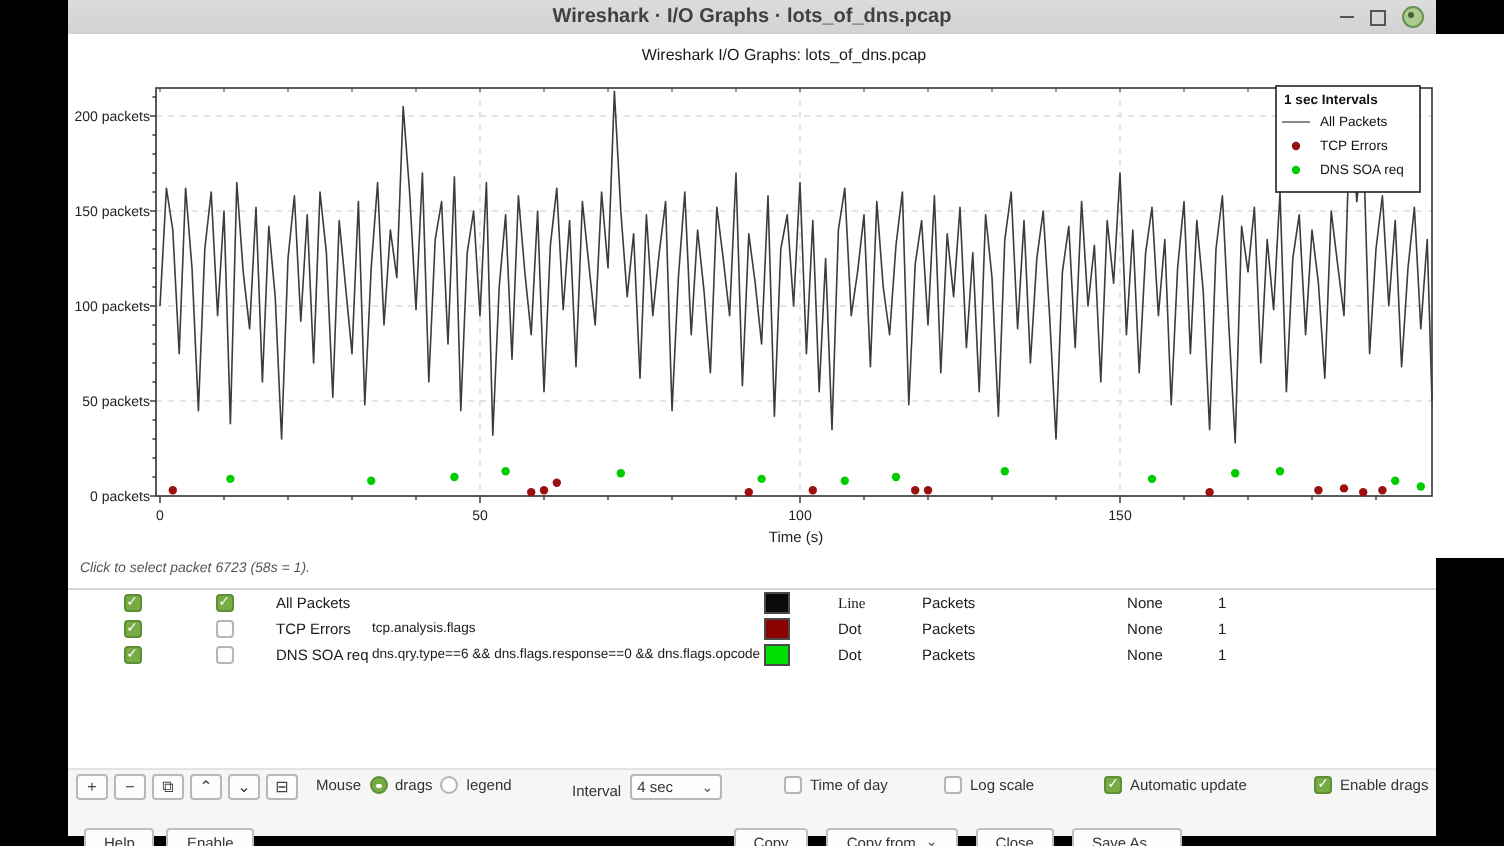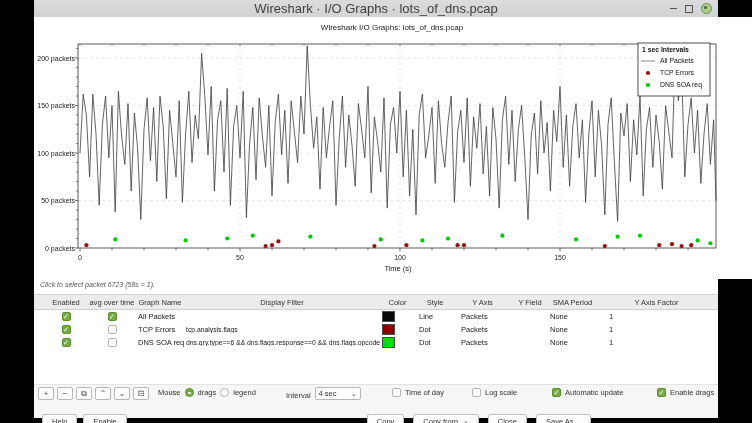--- a/index.html
+++ b/index.html
@@ -1,41 +1,41 @@
 <!DOCTYPE html>
 <html><head>
 <meta charset="utf-8">
 <style>
   html,body{margin:0;padding:0;background:#000;width:752px;height:423px;overflow:hidden;
     font-family:"Liberation Sans",sans-serif;-webkit-font-smoothing:antialiased;}
   .window{position:absolute;left:34px;top:0;width:684px;height:417px;background:#ffffff;}
   
   .titlebar{position:absolute;left:0;top:0;width:684px;height:17px;background:linear-gradient(#dcdcdc,#d2d2d2);
     border-bottom:1px solid #bdbdbd;display:flex;align-items:center;justify-content:center;}
-  .titlebar .title{font-size:13px;font-weight:normal;color:#404040;}
+  .titlebar .title{font-size:10px;font-weight:bold;color:#404040;}
   .win-controls{position:absolute;right:6px;top:0;height:17px;display:flex;align-items:center;gap:8px;}
   .min-icon{width:7px;height:1.5px;background:#555;}
   .max-icon{width:6px;height:6px;border:1.2px solid #555;}
   .close-icon{width:9px;height:9px;border-radius:50%;background:#aecb8f;border:1.5px solid #679150;position:relative;}
   .close-icon:after{content:"";position:absolute;left:2.2px;top:2.2px;width:3px;height:3px;border-radius:50%;background:#41652e;}
   
   .chart-panel{position:absolute;left:0;top:17px;width:740px;height:262px;background:#fff;}
   svg text{font-family:"Liberation Sans","DejaVu Sans",sans-serif;}
   
   .statusline{position:absolute;left:6px;top:281px;font-size:7px;font-style:italic;color:#555;}
   
   .graph-table{position:absolute;left:0;top:294px;width:684px;height:90px;background:#fff;
     border-top:1px solid #d4d4d4;border-bottom:1px solid #e0e0e0;font-size:7.5px;color:#1a1a1a;}
   .trow{display:grid;grid-template-columns:10px 44px 48px 48px 196px 35px 40px 55px 40px 45px 1fr;
     align-items:center;height:13px;}
   .thead{height:14px;background:#ececec;border-bottom:1px solid #d0d0d0;color:#333;}
   .thead .tcell{text-align:center;font-size:7.5px;}
   .tcell{overflow:hidden;white-space:nowrap;}
   .c-left{text-align:left;padding-left:2px;}
-  .c-center{}
+  .c-center{text-align:center;}
   .filter-cell{font-size:6.8px;}
   .cbx{width:9px;height:9px;border-radius:2px;margin:0 auto;box-sizing:border-box;
     display:flex;align-items:center;justify-content:center;}
   .cbx.on{background:#77ab44;border:1px solid #5d8f33;color:#fff;font-size:7px;line-height:7px;}
   .cbx.off{background:#fdfdfd;border:1px solid #b5b5b5;}
   .swatch{width:11px;height:9px;border:1px solid #4a4a4a;margin-left:2px;}
   
   .bottom-strip{position:absolute;left:0;top:384px;width:684px;height:33px;background:#f6f6f6;border-top:1px solid #e3e3e3;}
   .toolbar{position:absolute;left:0;top:2px;width:684px;height:15px;font-size:7.5px;color:#333;}
   .tb-buttons{position:absolute;left:4px;top:0;display:flex;gap:3px;}
@@ -213,48 +213,35 @@
           <text x="626" y="58" font-size="6.8" fill="#111">TCP Errors</text>
           <circle cx="614" cy="68" r="2.1" fill="#00cc00"></circle>
           <text x="626" y="70" font-size="6.8" fill="#111">DNS SOA req</text>
         </g>
       </svg>
   </div>
 
   <div class="statusline">Click to select packet 6723 (58s = 1).</div>
 
   <div class="graph-table">
-    <div class="trow thead" id="table-head">
-        <div></div>
-        <div class="tcell">Enabled</div>
-        <div class="tcell">avg over time</div>
-        <div class="tcell">Graph Name</div>
-        <div class="tcell">Display Filter</div>
-        <div class="tcell">Color</div>
-        <div class="tcell">Style</div>
-        <div class="tcell">Y Axis</div>
-        <div class="tcell">Y Field</div>
-        <div class="tcell">SMA Period</div>
-        <div class="tcell">Y Axis Factor</div>
-      </div>
     <div id="table-body">
         <div class="trow">
           <div class="tcell "></div>
           <div class="tcell c-center">
             <span class="cbx on">✓</span>
           </div>
           <div class="tcell c-center">
             <span class="cbx on">✓</span>
           </div>
           <div class="tcell c-left">All Packets</div>
           <div class="tcell c-left filter-cell"></div>
           <div class="tcell " style="display: flex;">
             <span class="swatch" style="background: rgb(10, 10, 10);"></span>
           </div>
-          <div class="tcell c-left" style="padding-left: 4px;">Line</div>
+          <div class="tcell c-left" style="padding-left: 4px; font-family: Liberation Serif, serif;">Line</div>
           <div class="tcell c-left" style="padding-left: 6px;">Packets</div>
           <div class="tcell c-left"></div>
           <div class="tcell c-center">None</div>
           <div class="tcell c-left" style="padding-left: 14px;">1</div>
         </div>
         <div class="trow">
           <div class="tcell "></div>
           <div class="tcell c-center">
             <span class="cbx on">✓</span>
           </div>

